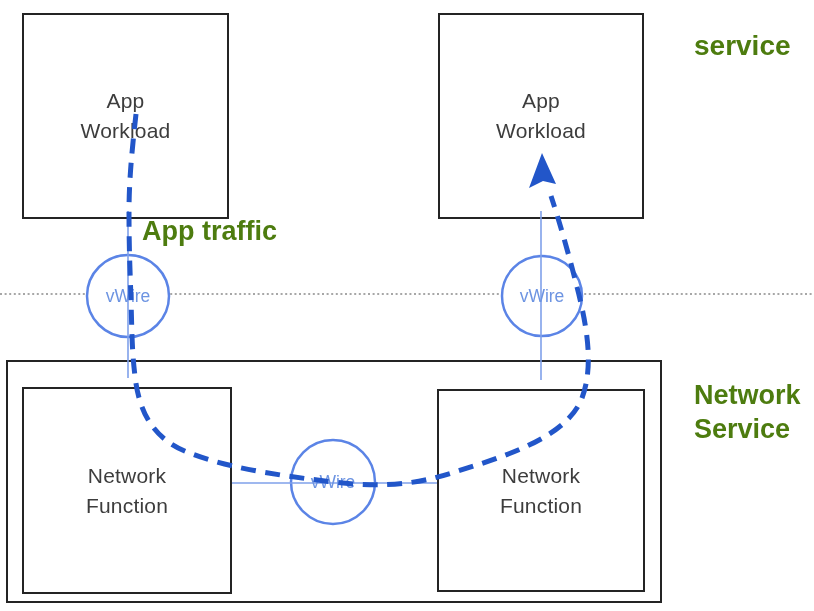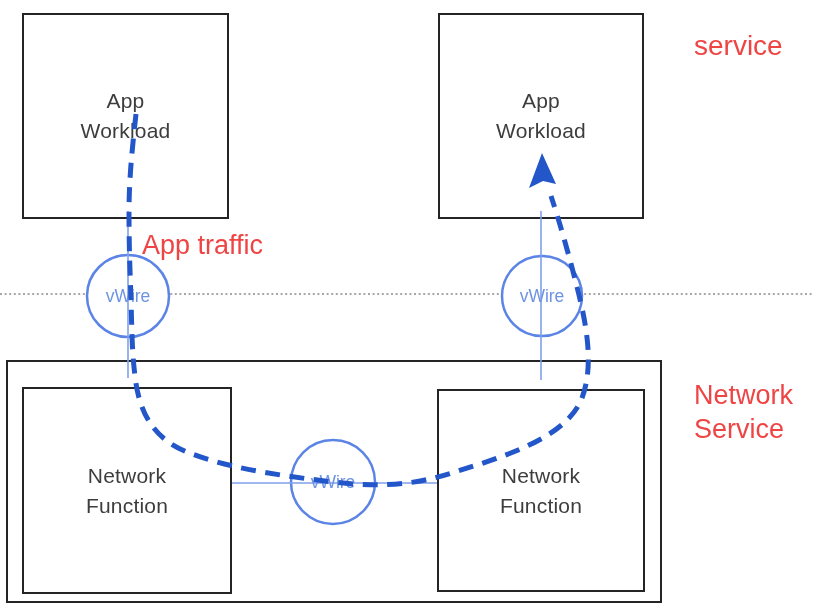--- a/index.html
+++ b/index.html
@@ -27,25 +27,26 @@
   }
   .ns-rect{
     position:absolute;
     box-sizing:border-box;
     left:6px;top:360px;width:656px;height:243px;
     border:2px solid #242424;
     background:#ffffff;
   }
   .outer-label{
     position:absolute;
-    color:#ef4444;
+    color:#4d7c0f;
     white-space:pre-line;
+    font-weight:bold;
   }
   .label-service{left:694px;top:30px;font-size:28px;}
-  .label-app-traffic{left:142px;top:230px;font-size:27px;}
+  .label-app-traffic{left:142px;top:216px;font-size:27px;}
   .label-network-service{left:694px;top:378px;font-size:27px;line-height:1.27;}
   svg.overlay{
     position:absolute;left:0;top:0;
     pointer-events:none;
   }
   svg.overlay text{
     font-family:"Liberation Sans", sans-serif;
     font-size:17.5px;
     fill:#6d94e2;
   }

